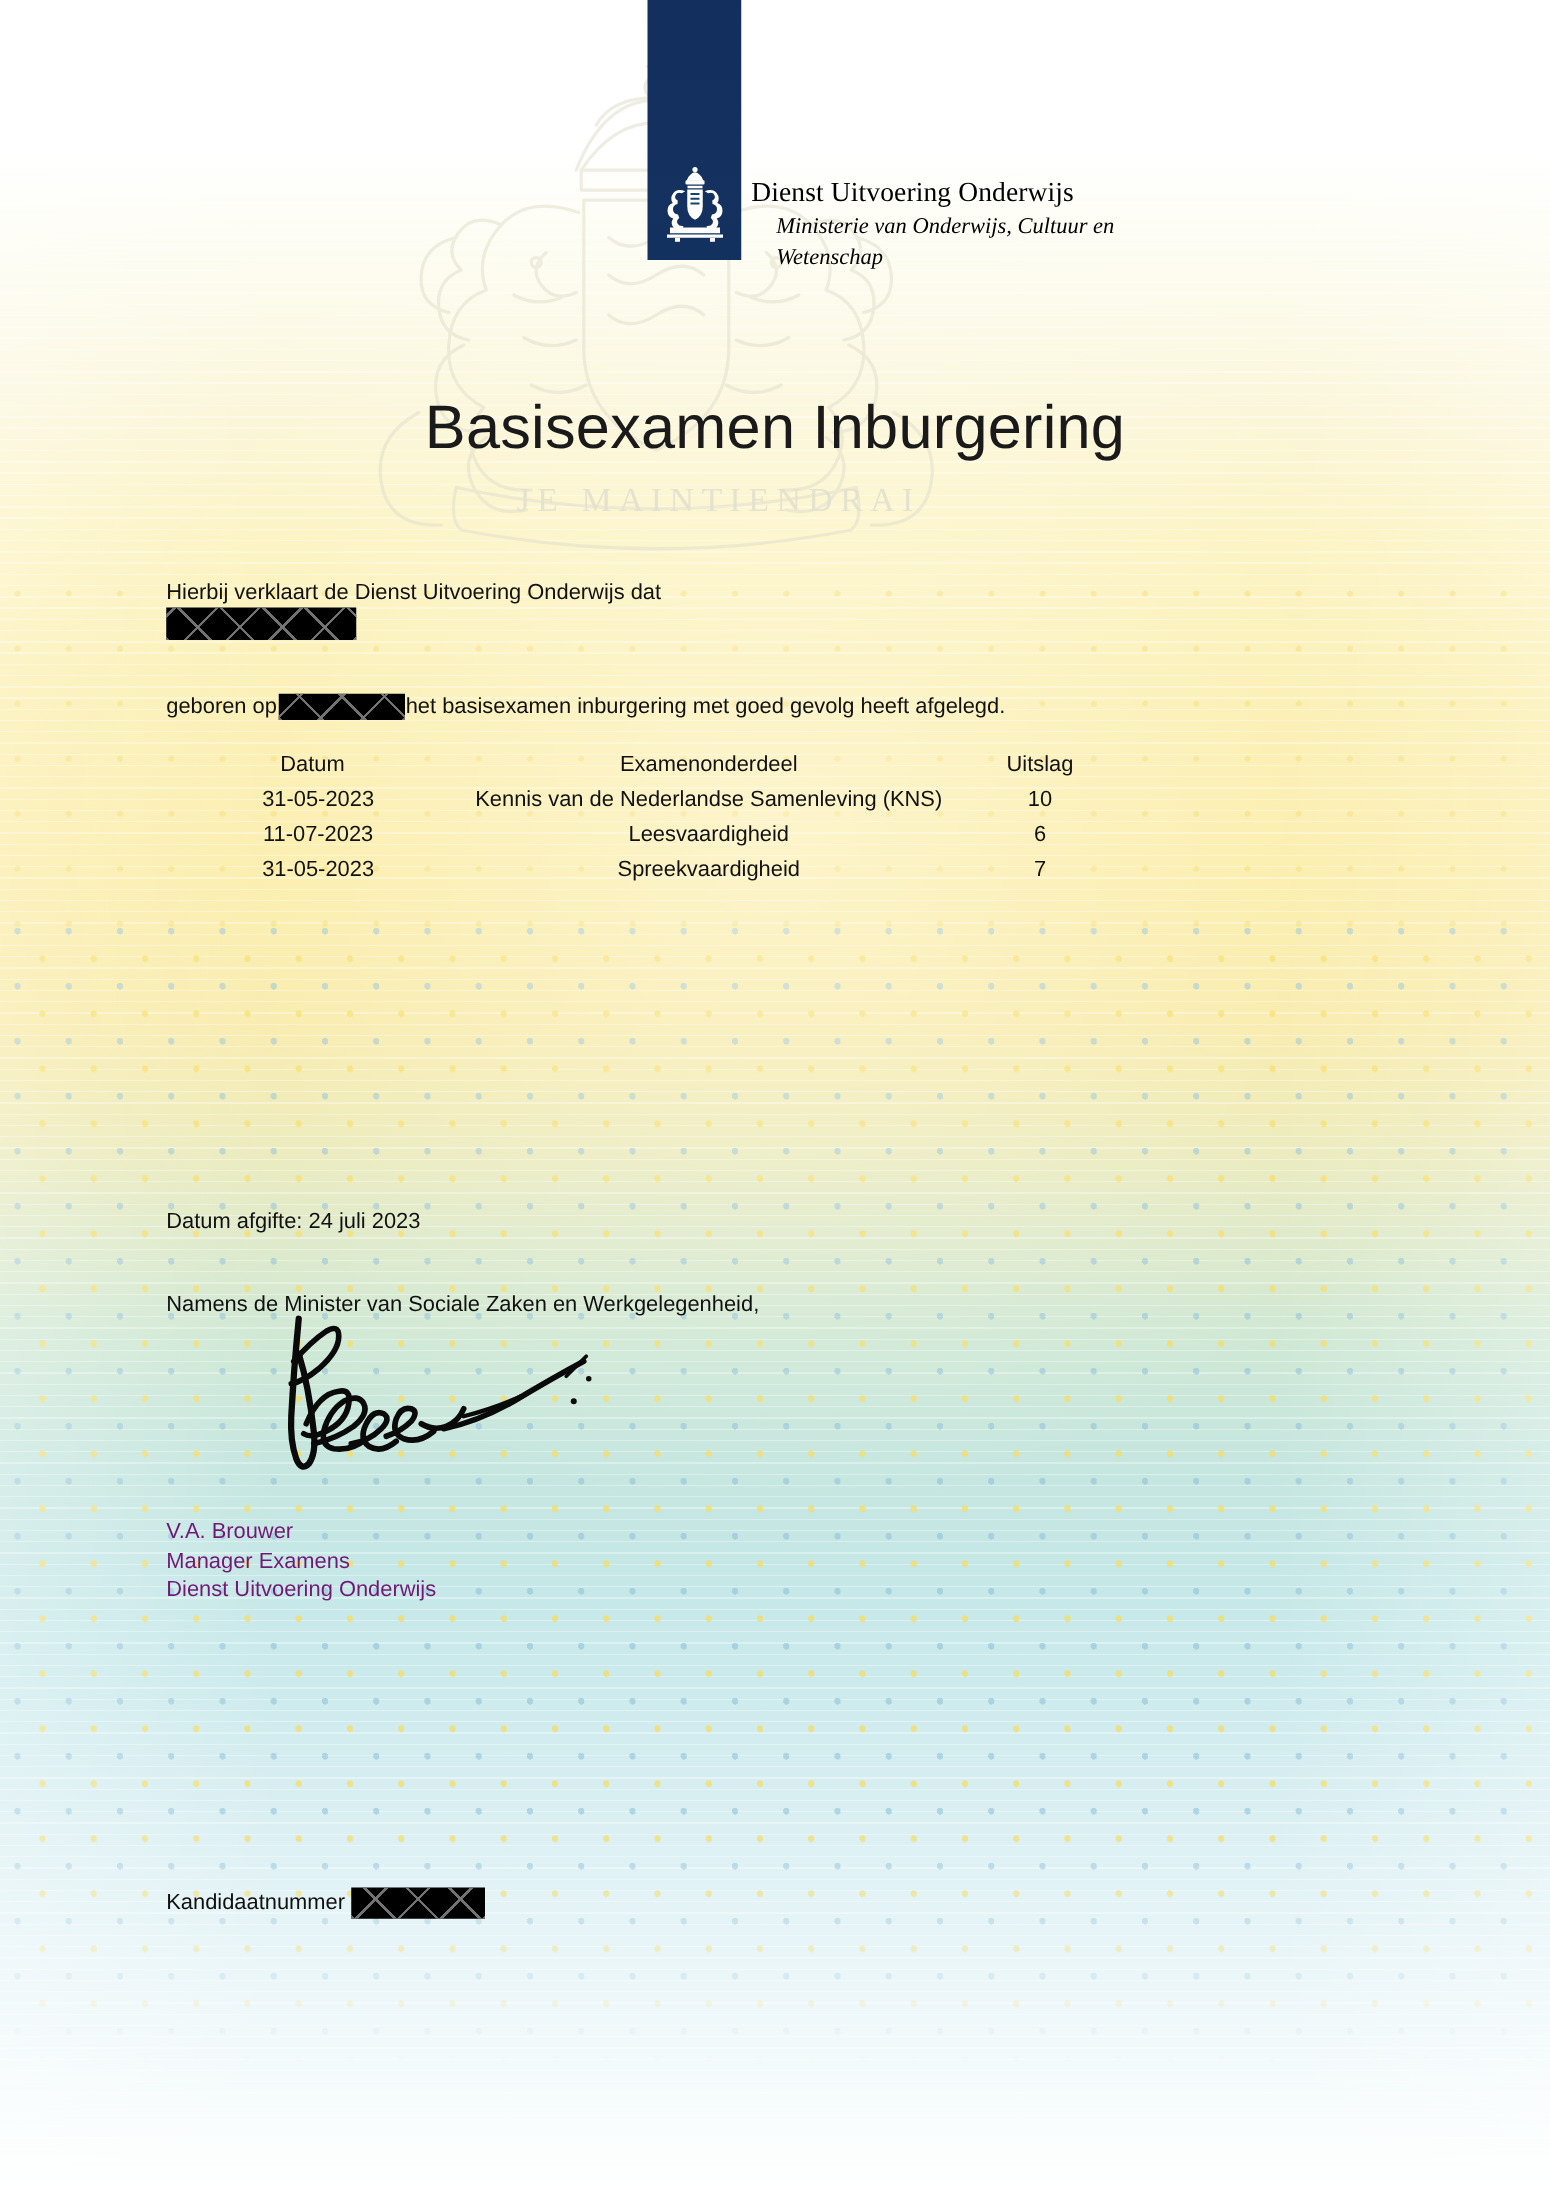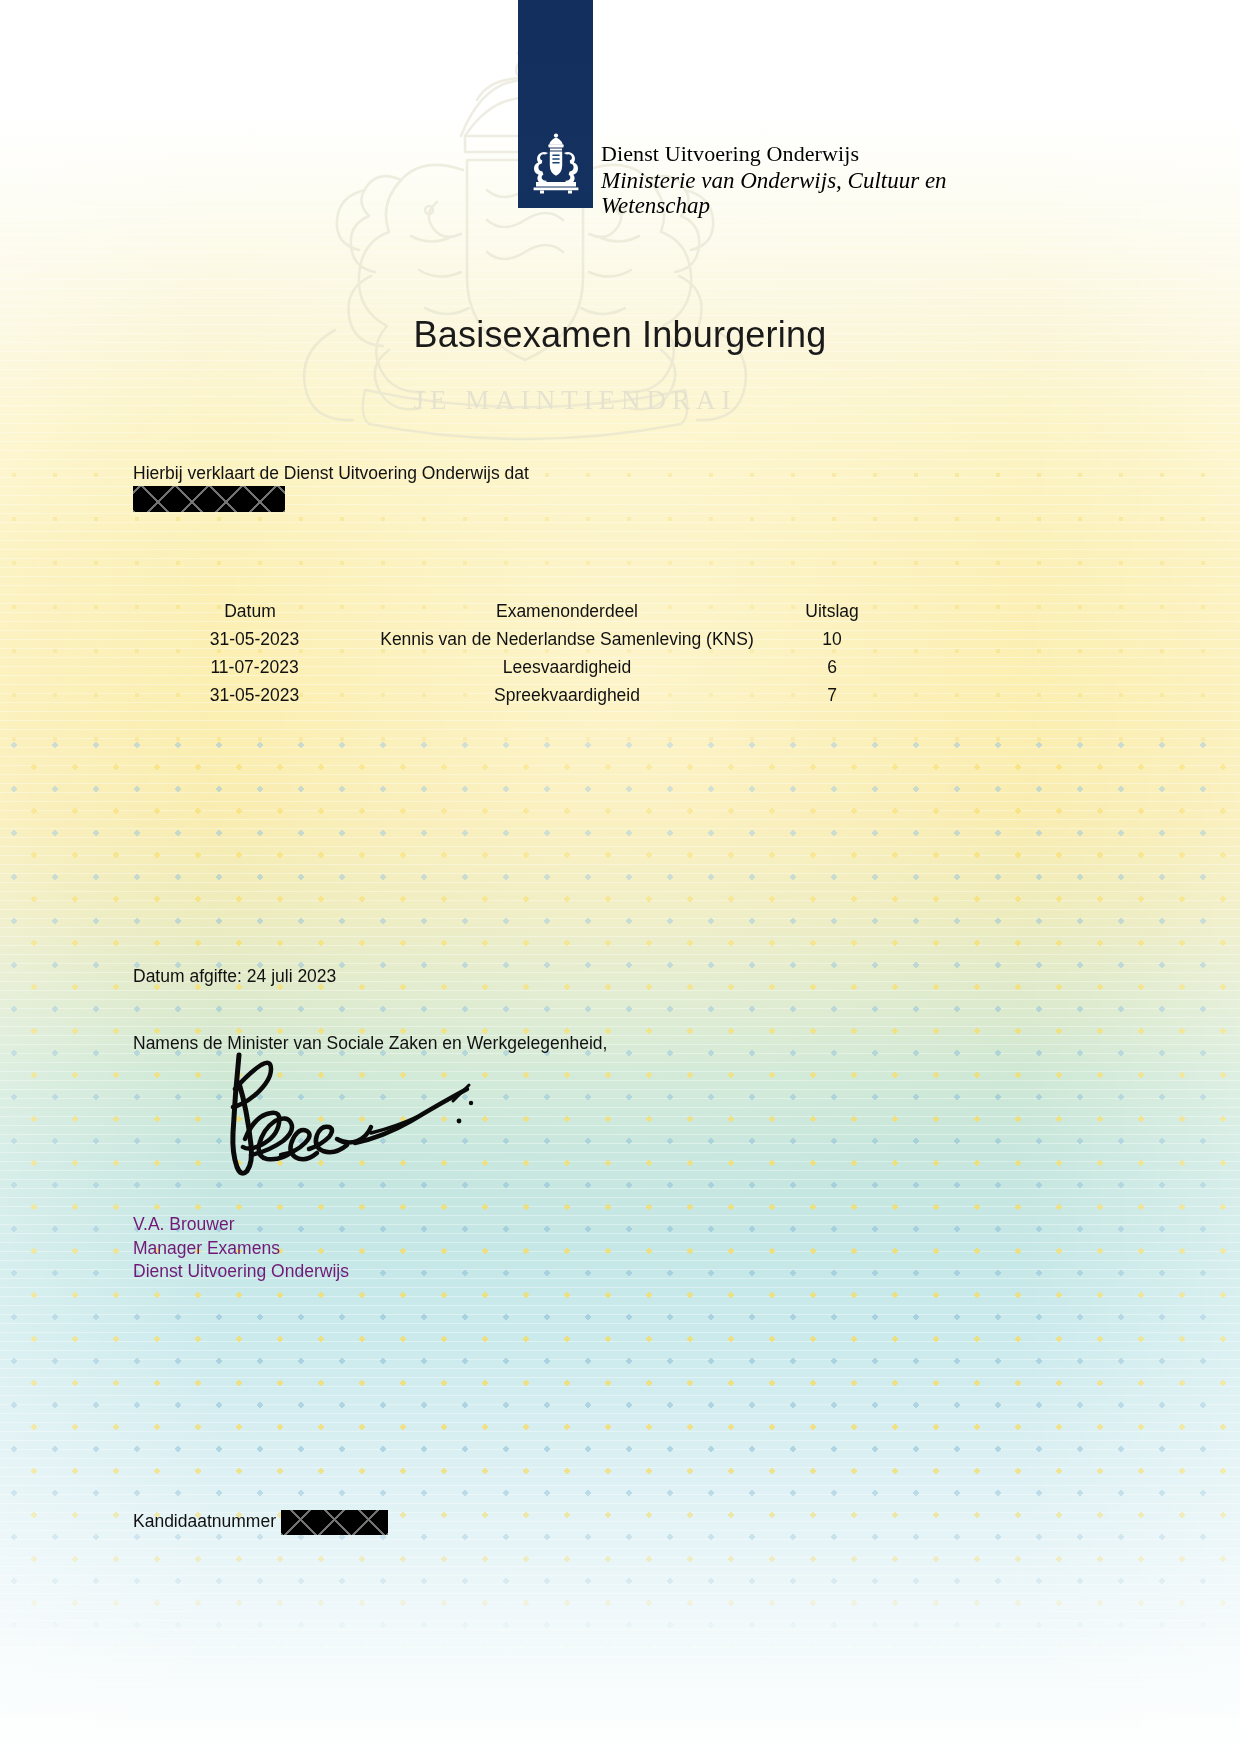--- a/index.html
+++ b/index.html
@@ -134,31 +134,32 @@
   }
   .logo-line1 {
     font-family: "Liberation Serif", serif;
     font-size: 22px;
     line-height: 28px;
     letter-spacing: .1px;
   }
   .logo-line2 {
     font-family: "Liberation Serif", serif;
     font-style: italic;
-    font-size: 23px;
+    font-size: 18px;
     line-height: 25px;
+    margin-left: 20px;
   }
 
   
   .doc-title {
     position: absolute;
     left: 0; right: 0;
     top: 314px;
     text-align: center;
-    font-size: 36px;
+    font-size: 49px;
     color: #1a1a1a;
     letter-spacing: .2px;
   }
   .txt {
     position: absolute;
     color: #111111;
     font-size: 17.5px;
     white-space: nowrap;
     margin-top: 20px;
   }
@@ -327,20 +328,21 @@
     <div class="logo-line2">Ministerie van Onderwijs, Cultuur en</div>
     <div class="logo-line2">Wetenschap</div>
   </div>
 
   <div class="doc-title">Basisexamen Inburgering</div>
 
   <div class="txt line-verklaart">Hierbij verklaart de Dienst Uitvoering Onderwijs dat</div>
 
   <div class="redact redact-name"></div>
 
+  <div class="txt line-geboren"><span>geboren op</span><span class="redact redact-dob"></span><span>het basisexamen inburgering met goed gevolg heeft afgelegd.</span></div>
 
   <table class="results">
     <thead>
       <tr>
         <th class="c-date">Datum</th>
         <th class="c-part">Examenonderdeel</th>
         <th class="c-result">Uitslag</th>
       </tr>
     </thead>
     <tbody>

